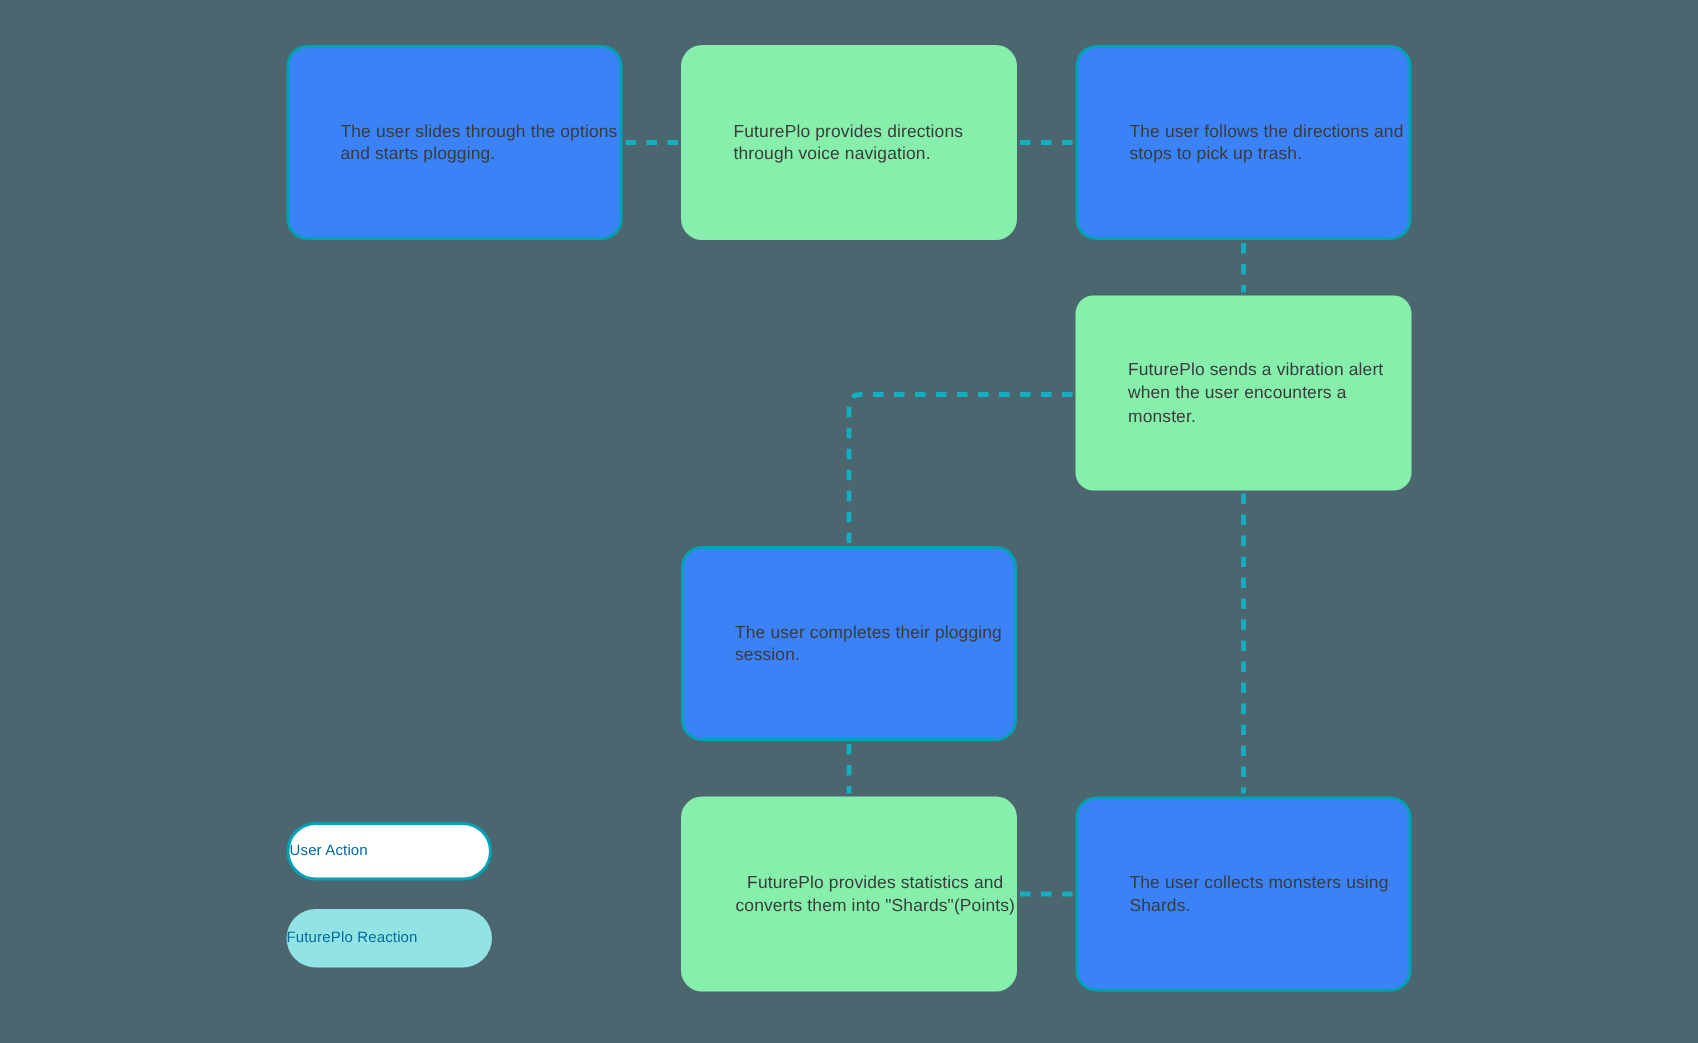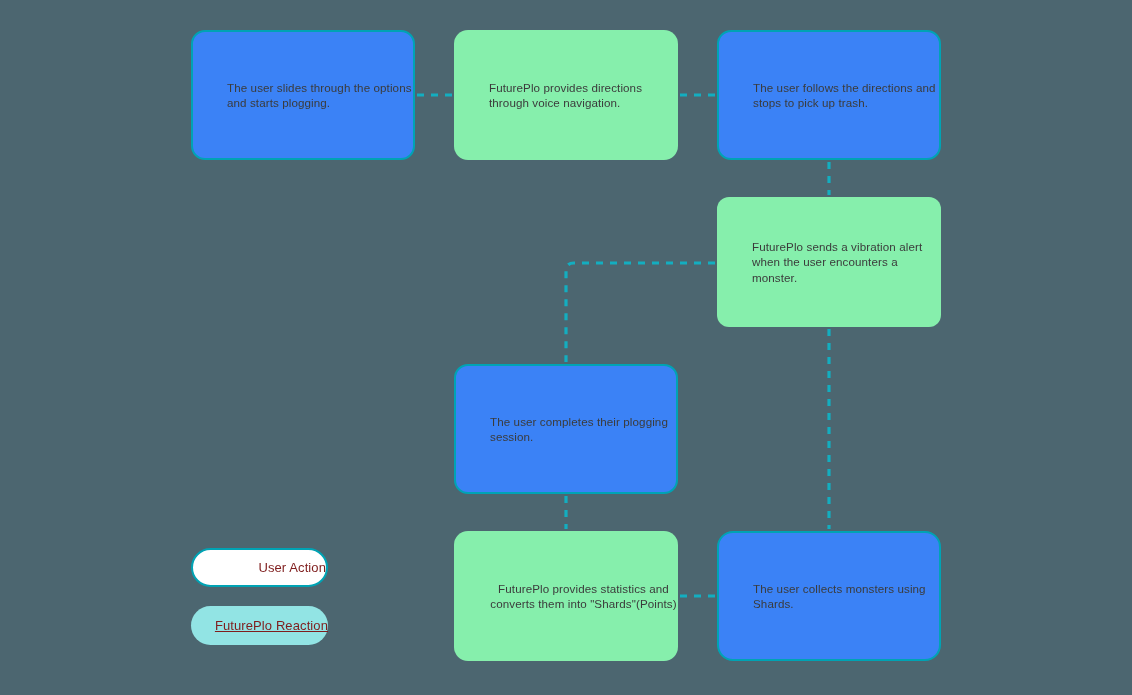--- a/index.html
+++ b/index.html
@@ -58,33 +58,32 @@
     padding-left: 35px;
   }
 
   
   .legend-chip {
     position: absolute;
     box-sizing: border-box;
     border-radius: 22px;
     display: flex;
     align-items: center;
-    justify-content: flex-end;
-    font-size: 13px;
-    color: #7f1d1d;
+    justify-content: flex-start;
+    font-size: 10px;
+    color: #0369a1;
     letter-spacing: 0.1px;
   }
   .legend-chip.user-action {
     background: #ffffff;
     border: 2.5px solid #00a3b4;
   }
   .legend-chip.app-reaction {
     background: #92e4e4;
     border: none;
-    text-decoration: underline;
   }
 </style>
 </head>
 <body>
 
 <div id="canvas">
 
   <svg id="connectors" viewBox="0 0 1132 695" width="1132" height="695" xmlns="http://www.w3.org/2000/svg">
     <g id="connector-paths" fill="none" stroke="#13aec0" stroke-width="3.2" stroke-linecap="butt" stroke-dasharray="7 7">
         <path d="M 417 95 L 452 95"></path>
@@ -109,21 +108,21 @@
       </div>
       <div class="node app-reaction" style="left: 717px; top: 197px; width: 224px; height: 130px; border-radius: 12px;">
         <span class="node-text">FuturePlo sends a vibration alert when the user encounters a monster.</span>
       </div>
       <div class="node user-action" style="left: 454px; top: 364px; width: 224px; height: 130px;">
         <span class="node-text">The user completes their plogging session.</span>
       </div>
       <div class="node app-reaction" style="left: 454px; top: 531px; width: 224px; height: 130px; text-align: center;">
         <span class="node-text">FuturePlo provides statistics and converts them into "Shards"(Points)</span>
       </div>
-      <div class="node user-action" style="left: 717px; top: 531px; width: 224px; height: 130px; border-radius: 16px;">
+      <div class="node user-action" style="left: 717px; top: 531px; width: 224px; height: 130px;">
         <span class="node-text">The user collects monsters using Shards.</span>
       </div>
     </div>
   <div id="legend-container">
       <div class="legend-chip user-action" style="left: 191px; top: 548px; width: 137px; height: 39px;">
         <span>User Action</span>
       </div>
       <div class="legend-chip app-reaction" style="left: 191px; top: 606px; width: 137px; height: 39px;">
         <span>FuturePlo Reaction</span>
       </div>

